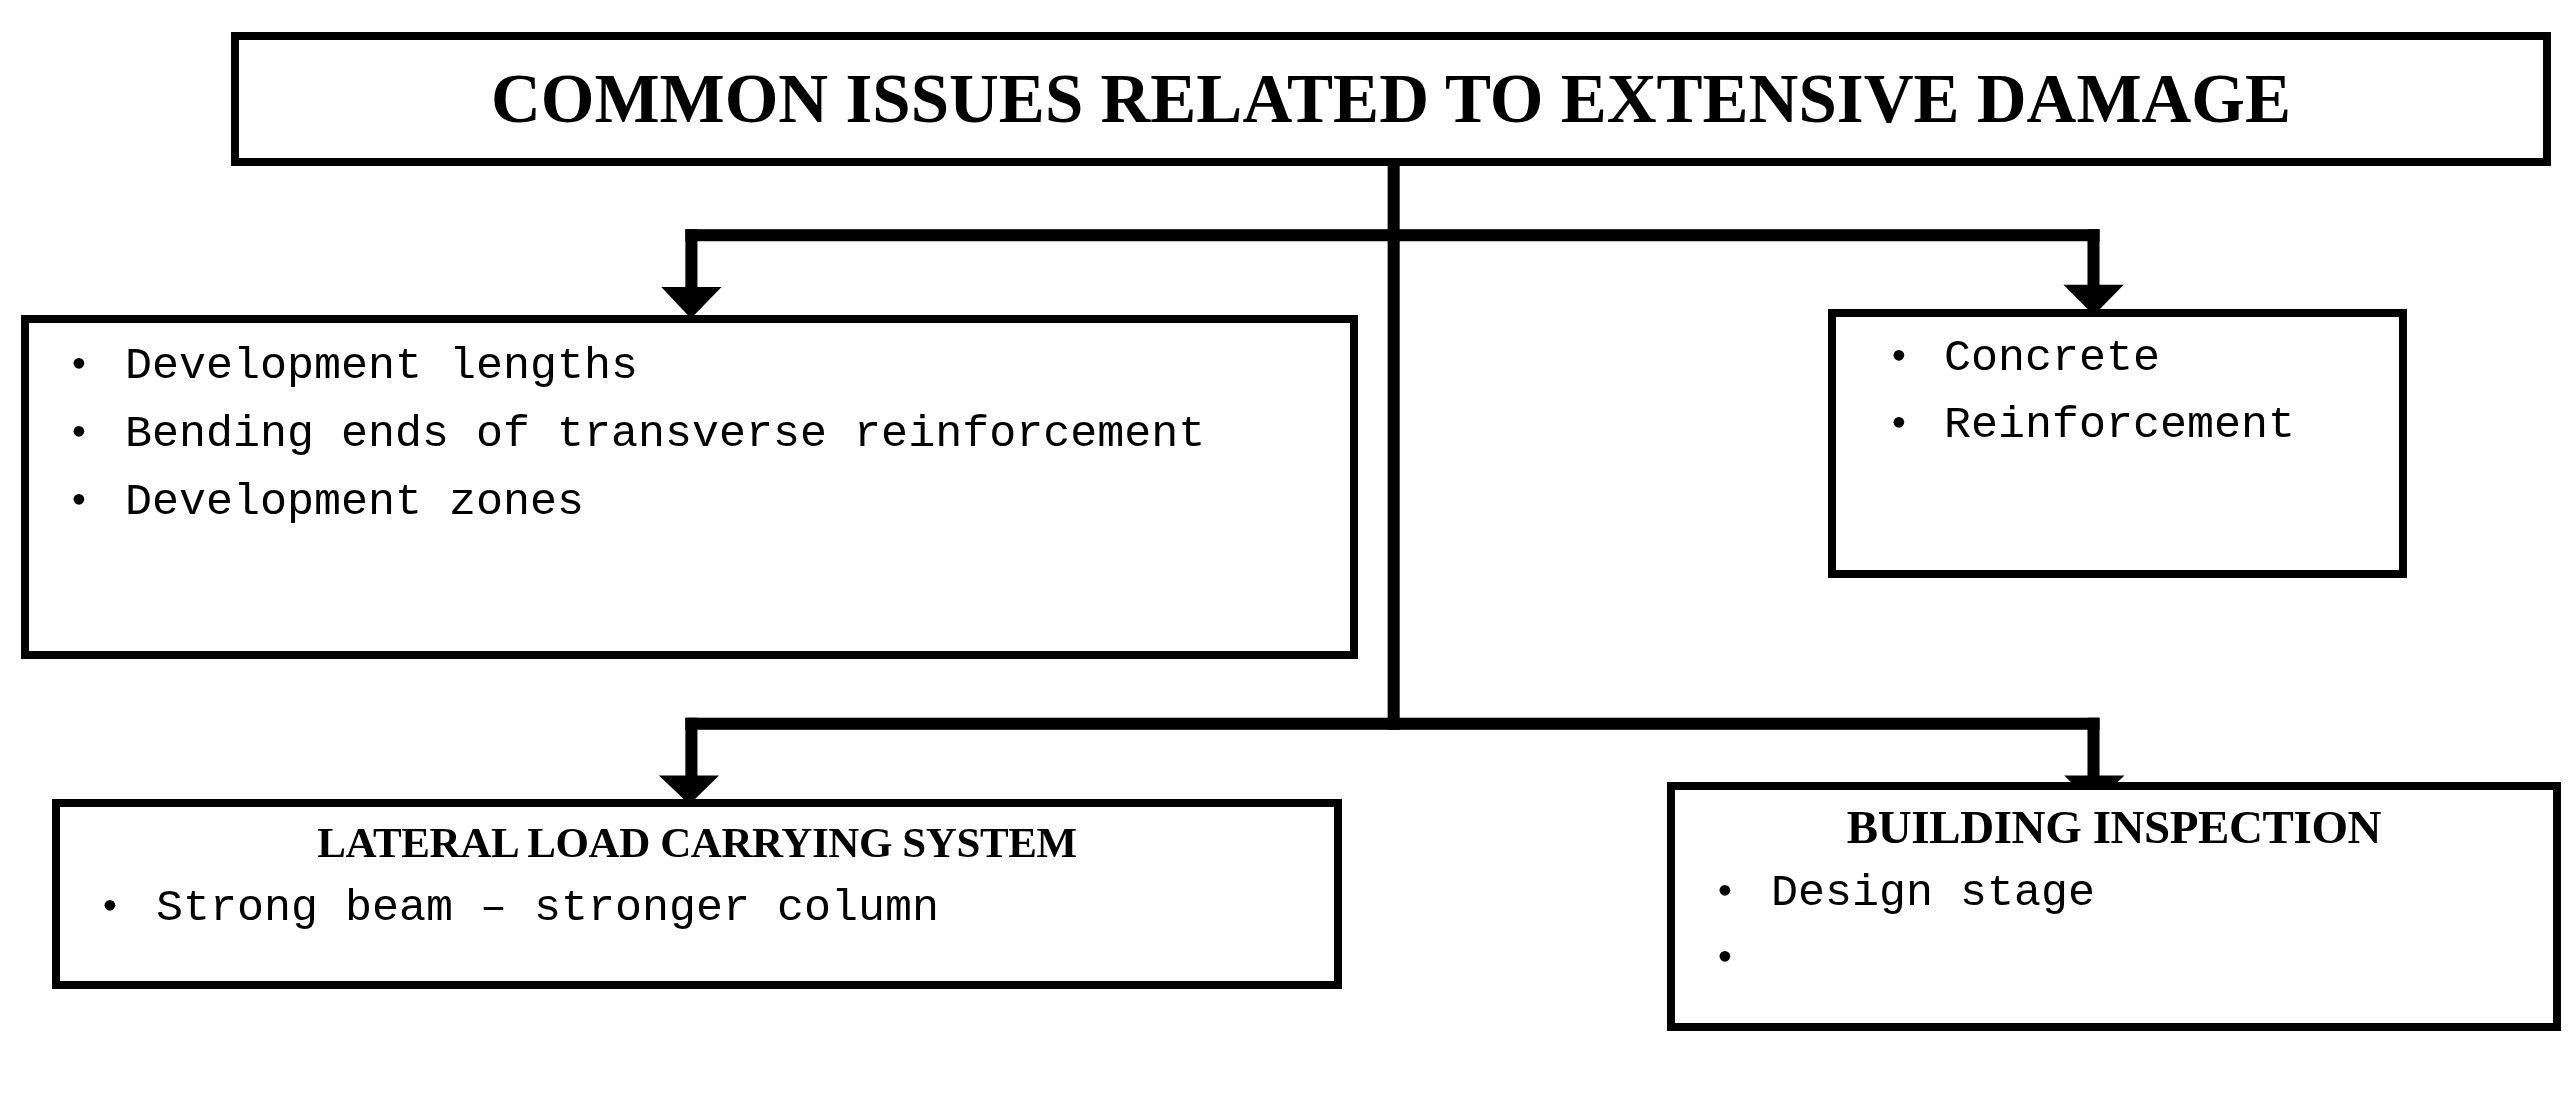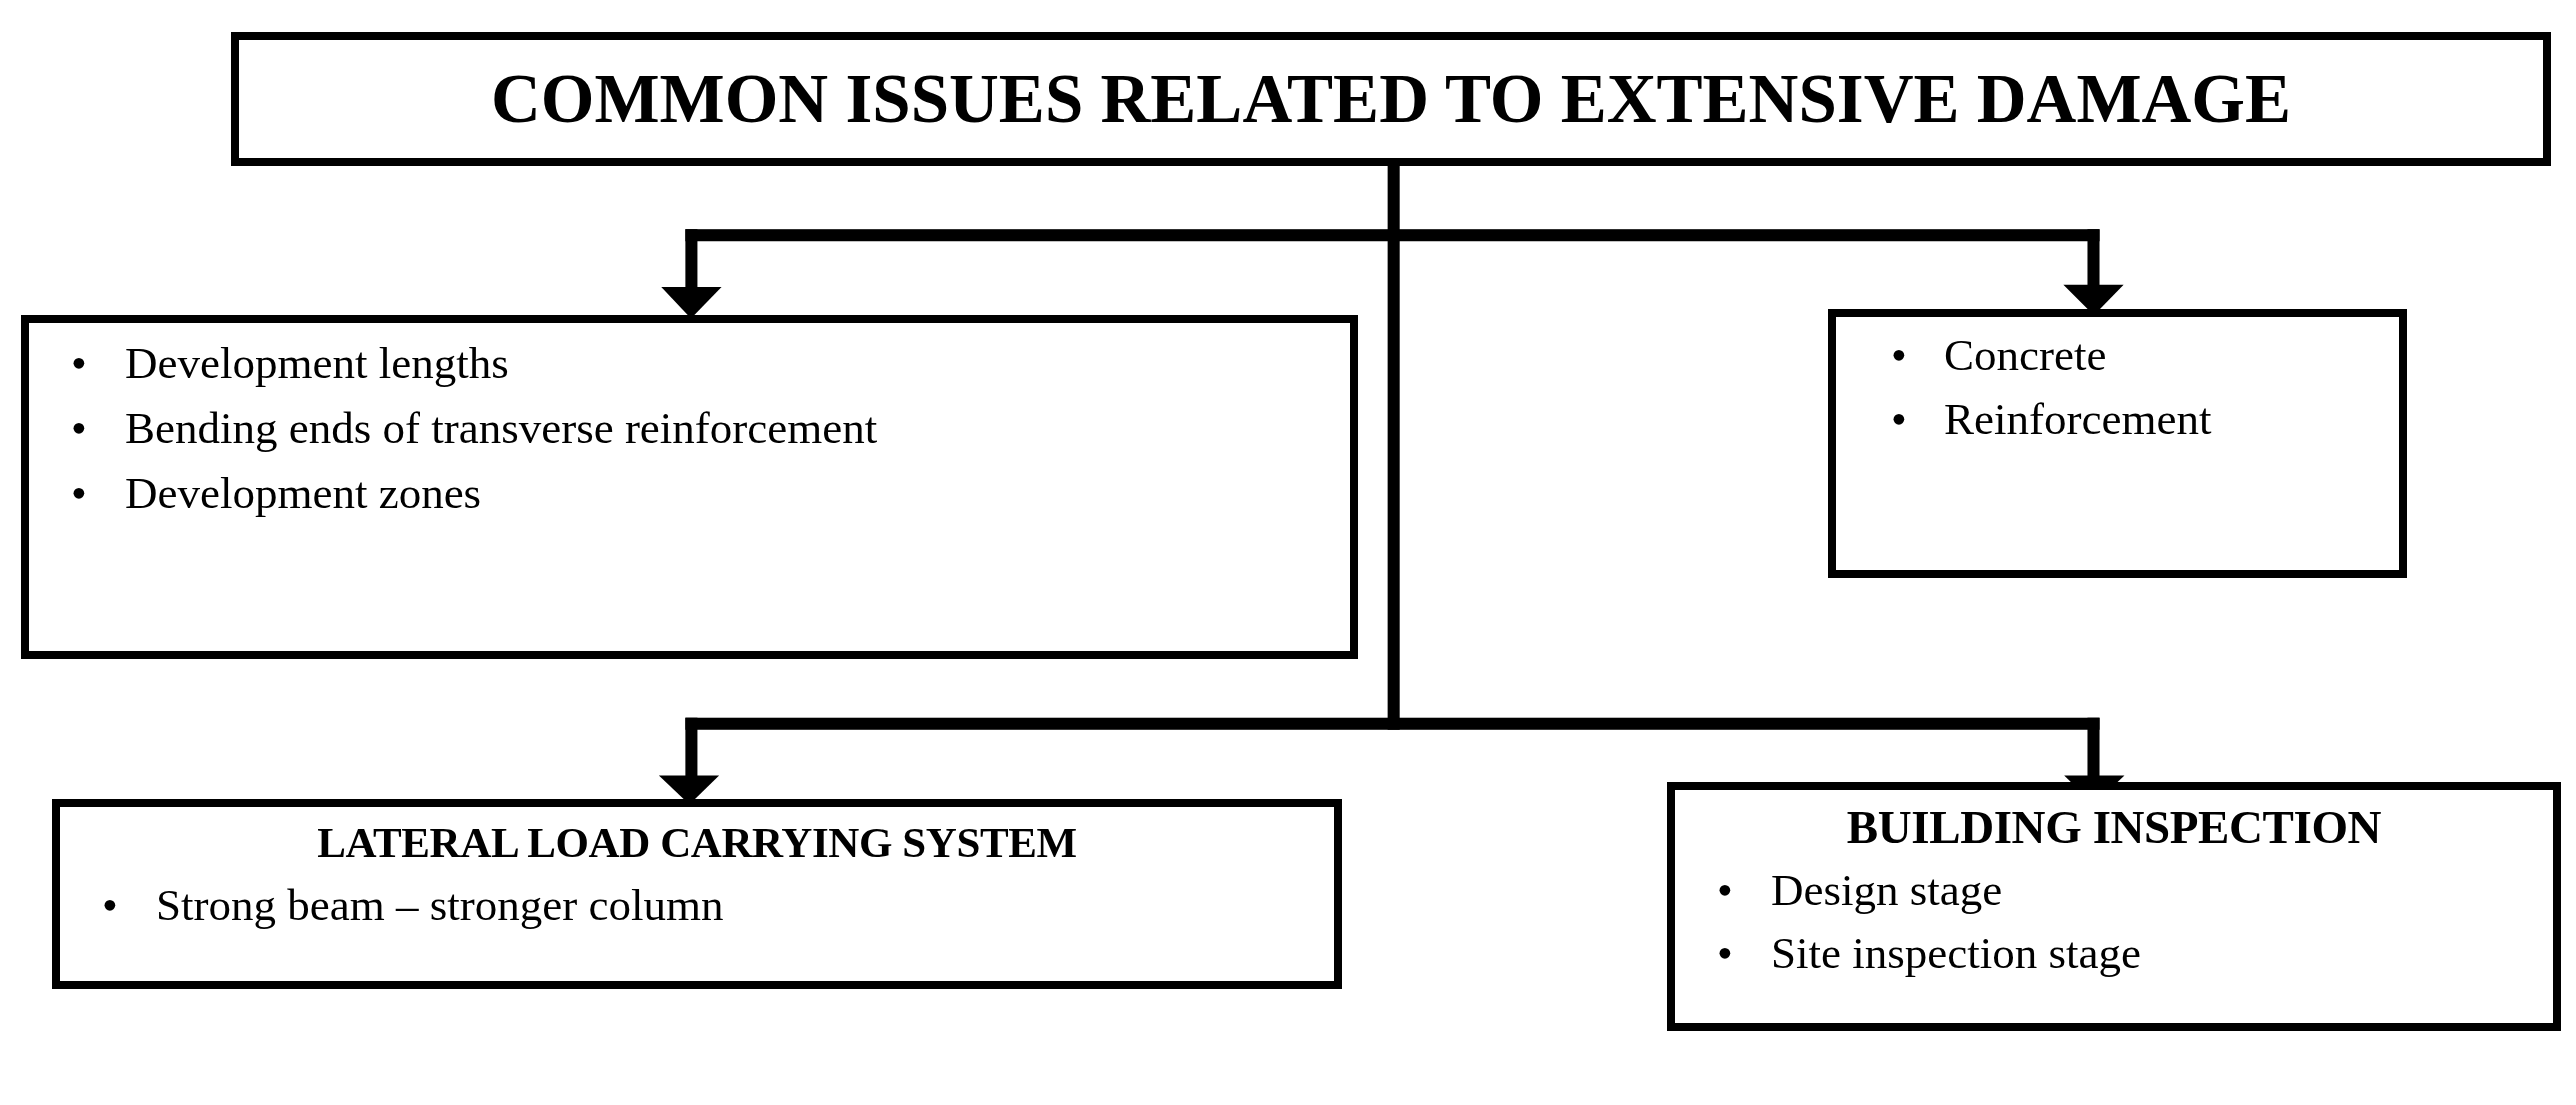--- a/index.html
+++ b/index.html
@@ -61,20 +61,21 @@
     line-height: 1.0;
     white-space: nowrap;
   }
   ul.bullets li .bullet-dot {
     position: absolute;
     left: 0;
     top: 0;
   }
   ul.bullets li .bullet-text {
     display: inline-block;
+    font-family: Liberation Mono, monospace;
   }
 
   
   #node-reinforcement {
     left: 21px;  top: 315px;  width: 1337px;  height: 344px;
   }
   #node-reinforcement .node-title { font-size: 47px; margin-top: 14.5px; }
   #node-reinforcement ul.bullets { margin-top: 17.7px; }
   #node-reinforcement ul.bullets li {
     font-size: 45px; padding-left: 96px; margin-bottom: 20px;
@@ -189,19 +190,18 @@
 
   <div class="node" id="node-inspection">
     <div class="node-title">BUILDING INSPECTION</div>
     <ul class="bullets">
       <li>
         <span class="bullet-dot">•</span>
         <span class="bullet-text">Design stage</span>
       </li>
       <li>
         <span class="bullet-dot">•</span>
-        <span class="bullet-text">Site inspection stage</span>
       </li>
     </ul>
   </div>
 
 </div>
 
 
 </body></html>

